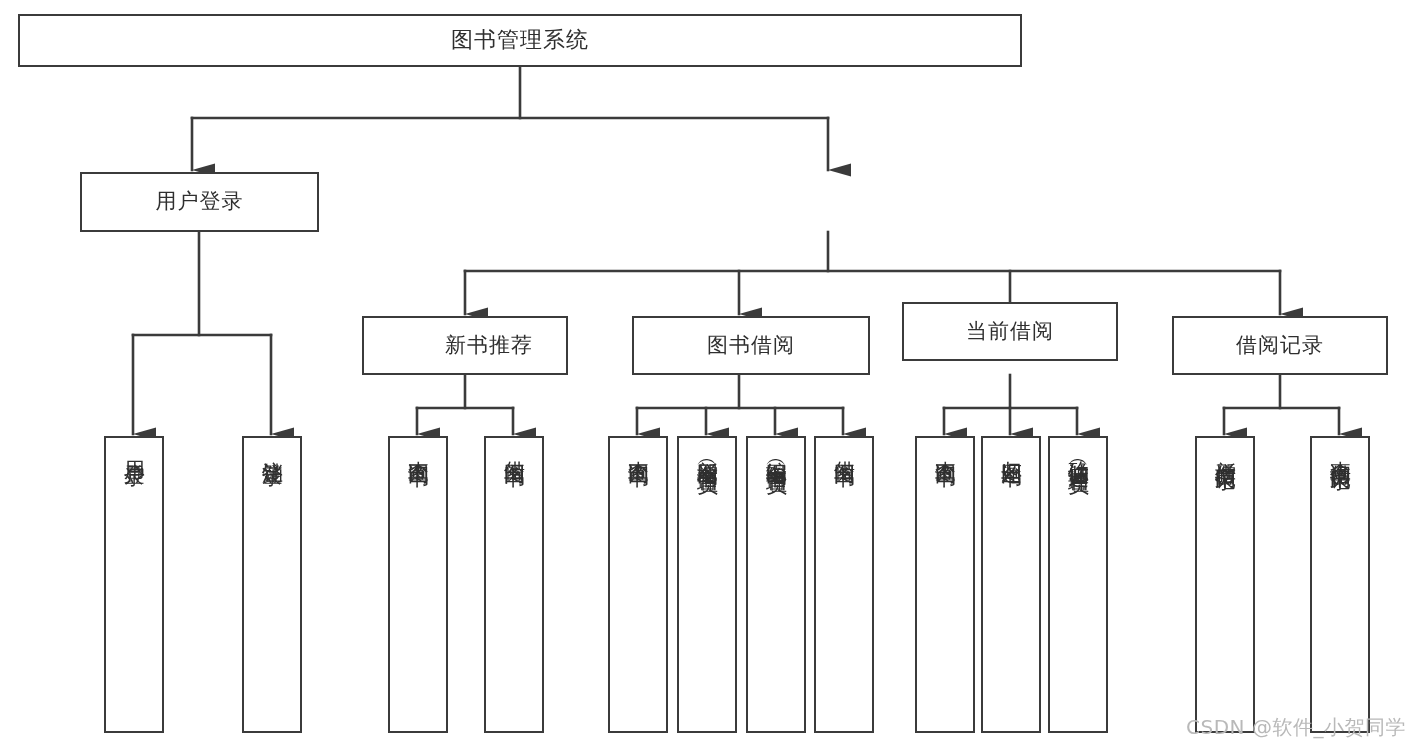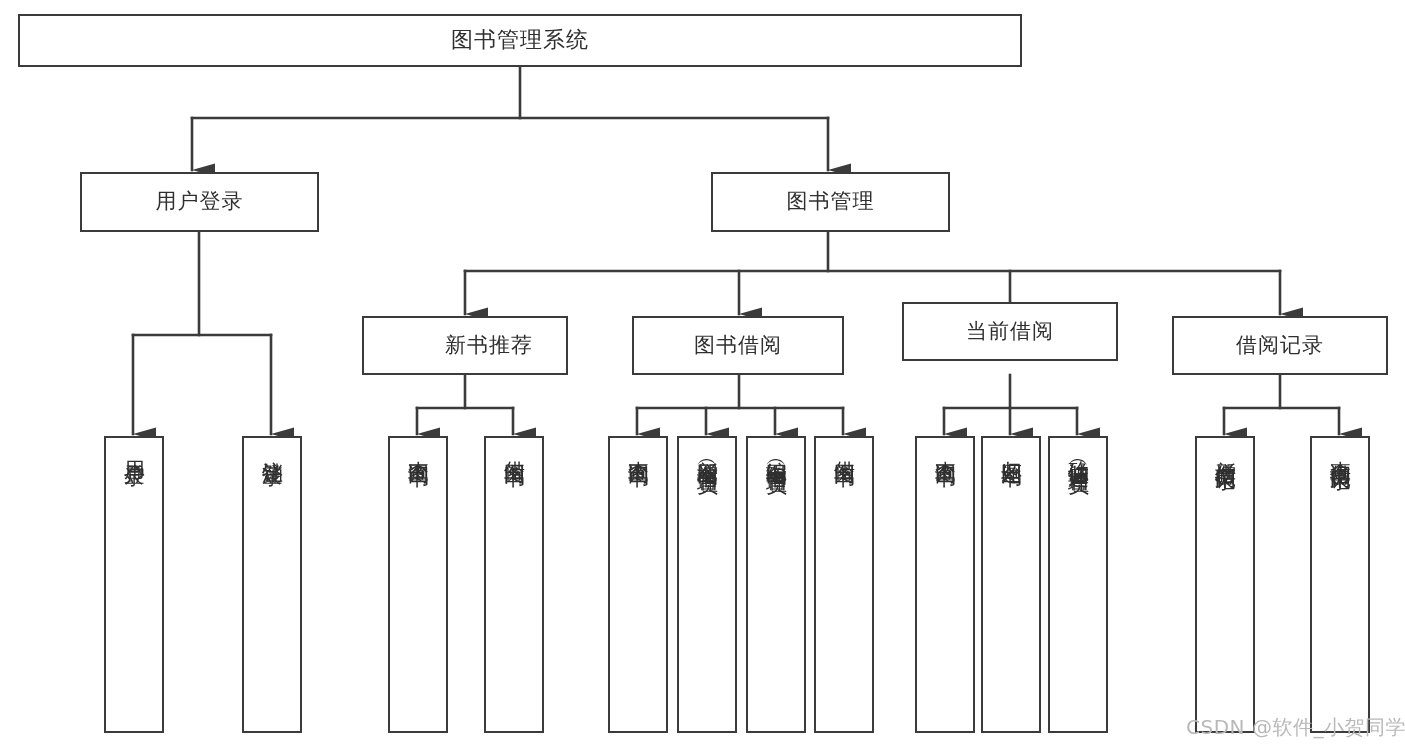--- a/index.html
+++ b/index.html
@@ -70,28 +70,25 @@
     </g>
   </svg>
 
   <div class="node h-node" id="root">
     <span class="lbl">图书管理系统</span>
   </div>
 
   <div class="node h-node" style="left:80px;top:172px;width:239px;height:60px;">
     <span class="lbl">用户登录</span>
   </div>
-  <div class="node h-node" style="left:711px;top:172px;width:239px;height:60px;">
-    <span class="lbl">图书管理</span>
-  </div>
 
   <div class="node h-node" style="left:362px;top:316px;width:206px;height:59px;padding-left:48px;">
     <span class="lbl">新书推荐</span>
   </div>
-  <div class="node h-node" style="left:632px;top:316px;width:212px;height:59px;">
+  <div class="node h-node" style="left:632px;top:316px;width:238px;height:59px;">
     <span class="lbl">图书借阅</span>
   </div>
   <div class="node h-node" style="left:902px;top:302px;width:216px;height:59px;">
     <span class="lbl">当前借阅</span>
   </div>
   <div class="node h-node" style="left:1172px;top:316px;width:216px;height:59px;">
     <span class="lbl">借阅记录</span>
   </div>
 
   <div class="node v-node" style="left:104px;top:436px;width:60px;height:297px;">

